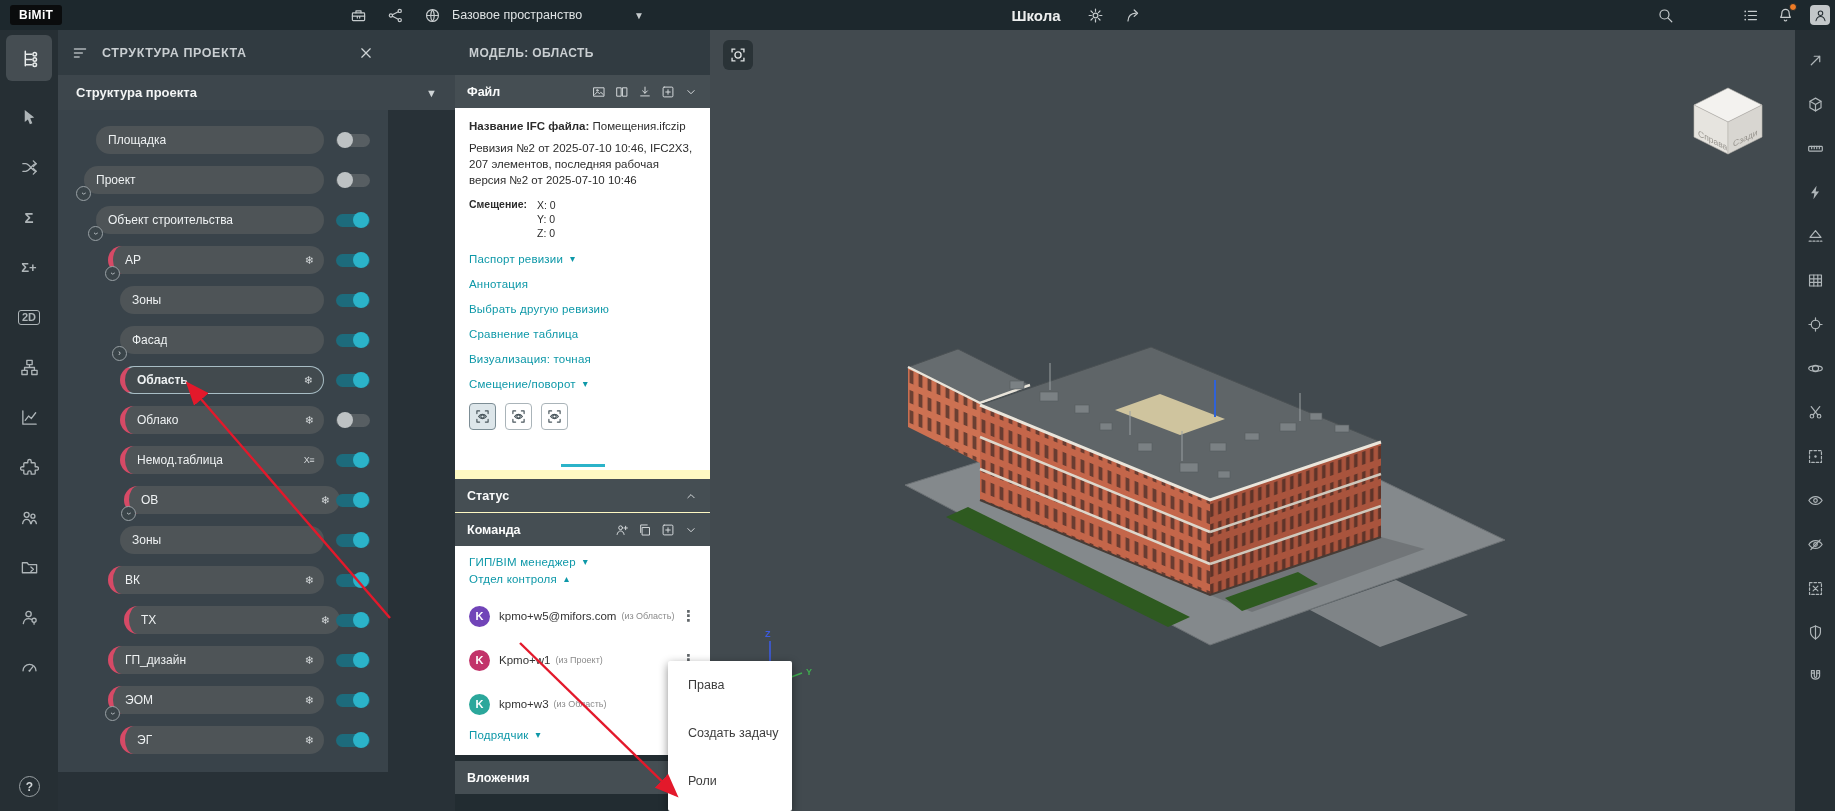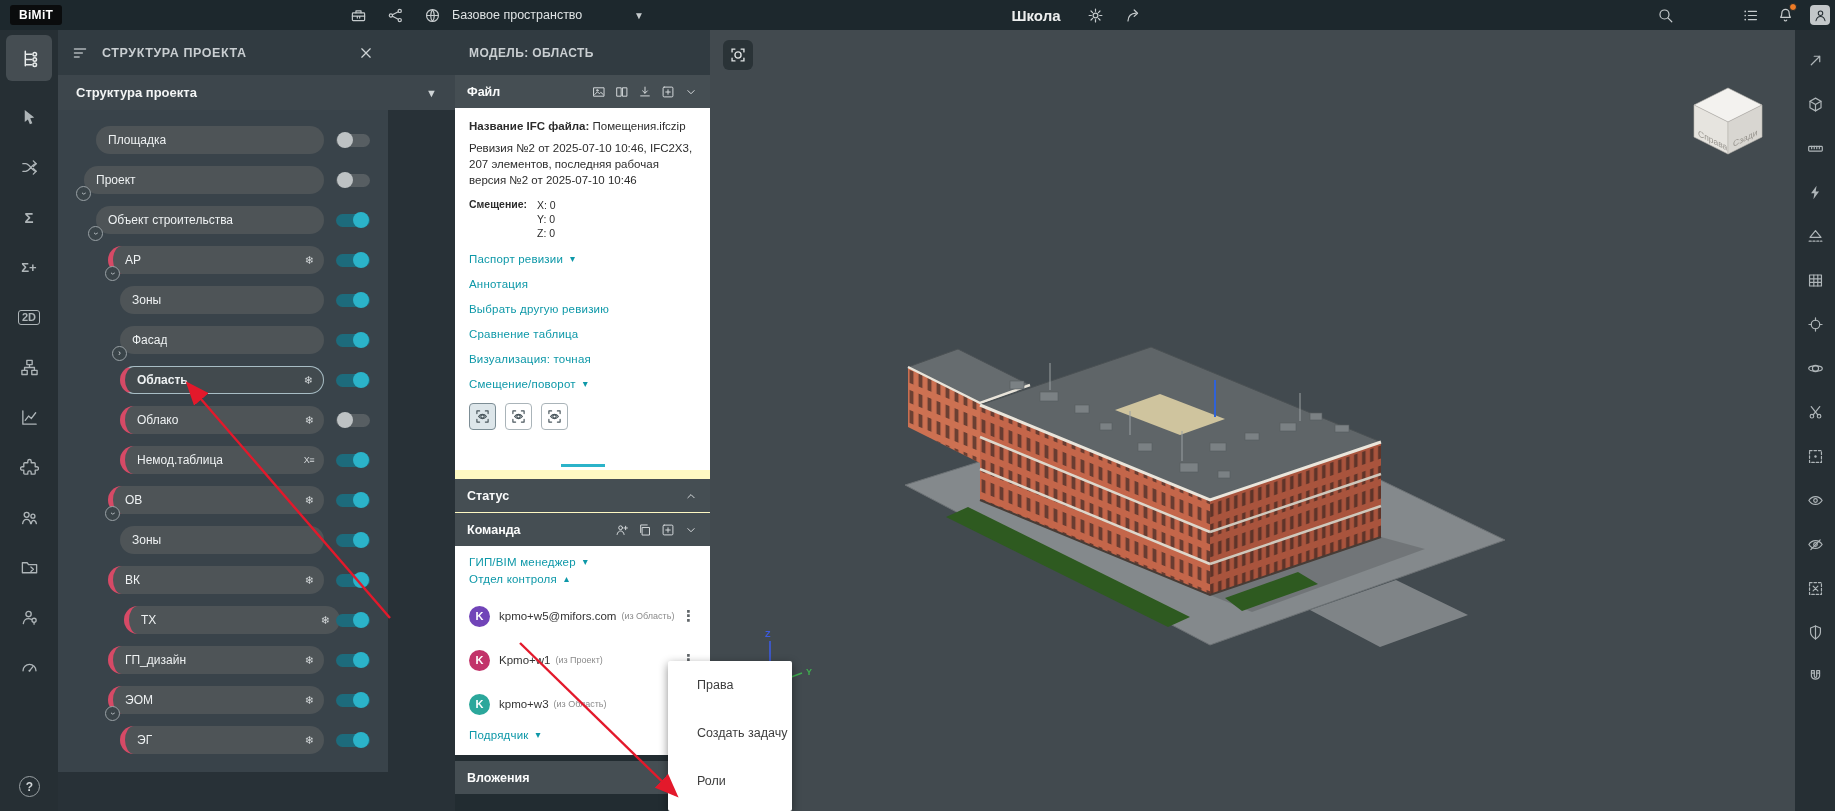--- a/index.html
+++ b/index.html
@@ -110,21 +110,21 @@
   
   #viewport{position:absolute;left:710px;top:30px;width:1085px;height:781px;background:#424a4f;z-index:5;overflow:hidden}
   #focus-btn{position:absolute;left:13px;top:10px;width:30px;height:30px;background:#2a3337;border-radius:6px;color:#dfe3e4;display:flex;align-items:center;justify-content:center}
   #focus-btn svg{width:18px;height:18px}
   #building{position:absolute;left:170px;top:265px;width:640px;height:380px}
   #view-cube{position:absolute;left:978px;top:54px;width:80px;height:72px}
   #axis-gizmo{position:absolute;left:35px;top:598px;width:80px;height:70px}
 
   
   #context-menu{position:absolute;left:668px;top:661px;width:124px;height:150px;background:#fff;box-shadow:0 3px 10px rgba(0,0,0,.45);z-index:55;border-radius:2px;overflow:hidden}
-  .menu-item{height:48px;display:flex;align-items:center;padding-left:29px;font-size:12.5px;color:#3d3d3d;cursor:pointer}
+  .menu-item{height:48px;display:flex;align-items:center;padding-left:20px;font-size:12.5px;color:#3d3d3d;cursor:pointer}
 
   
   #annotations{position:absolute;left:0;top:0;width:1835px;height:811px;z-index:60;pointer-events:none}
   .arrow{stroke:var(--annot);stroke-width:2.4}
   #ah polygon{fill:var(--annot)}
 </style>
 </head>
 <body>
 
 <header id="topbar">
@@ -384,21 +384,21 @@
         <div class="tree-row">
           <div class="tree-item red" style="left: 36px; width: 204px;">
             <span class="tree-label">Немод.таблица</span>
             <span class="tree-badge table">Х≡</span>
           </div>
           <div class="switch on">
             <span class="knob"></span>
           </div>
         </div>
         <div class="tree-row">
-          <div class="tree-item red" style="left: 24px; width: 216px; gap: 23px;">
+          <div class="tree-item red" style="left: 40px; width: 216px; gap: 23px;">
             <span class="expand-badge">
               <span class="ch open">›</span>
             </span>
             <span class="tree-label">ОВ</span>
             <span class="tree-badge">❄</span>
           </div>
           <div class="switch on">
             <span class="knob"></span>
           </div>
         </div>

